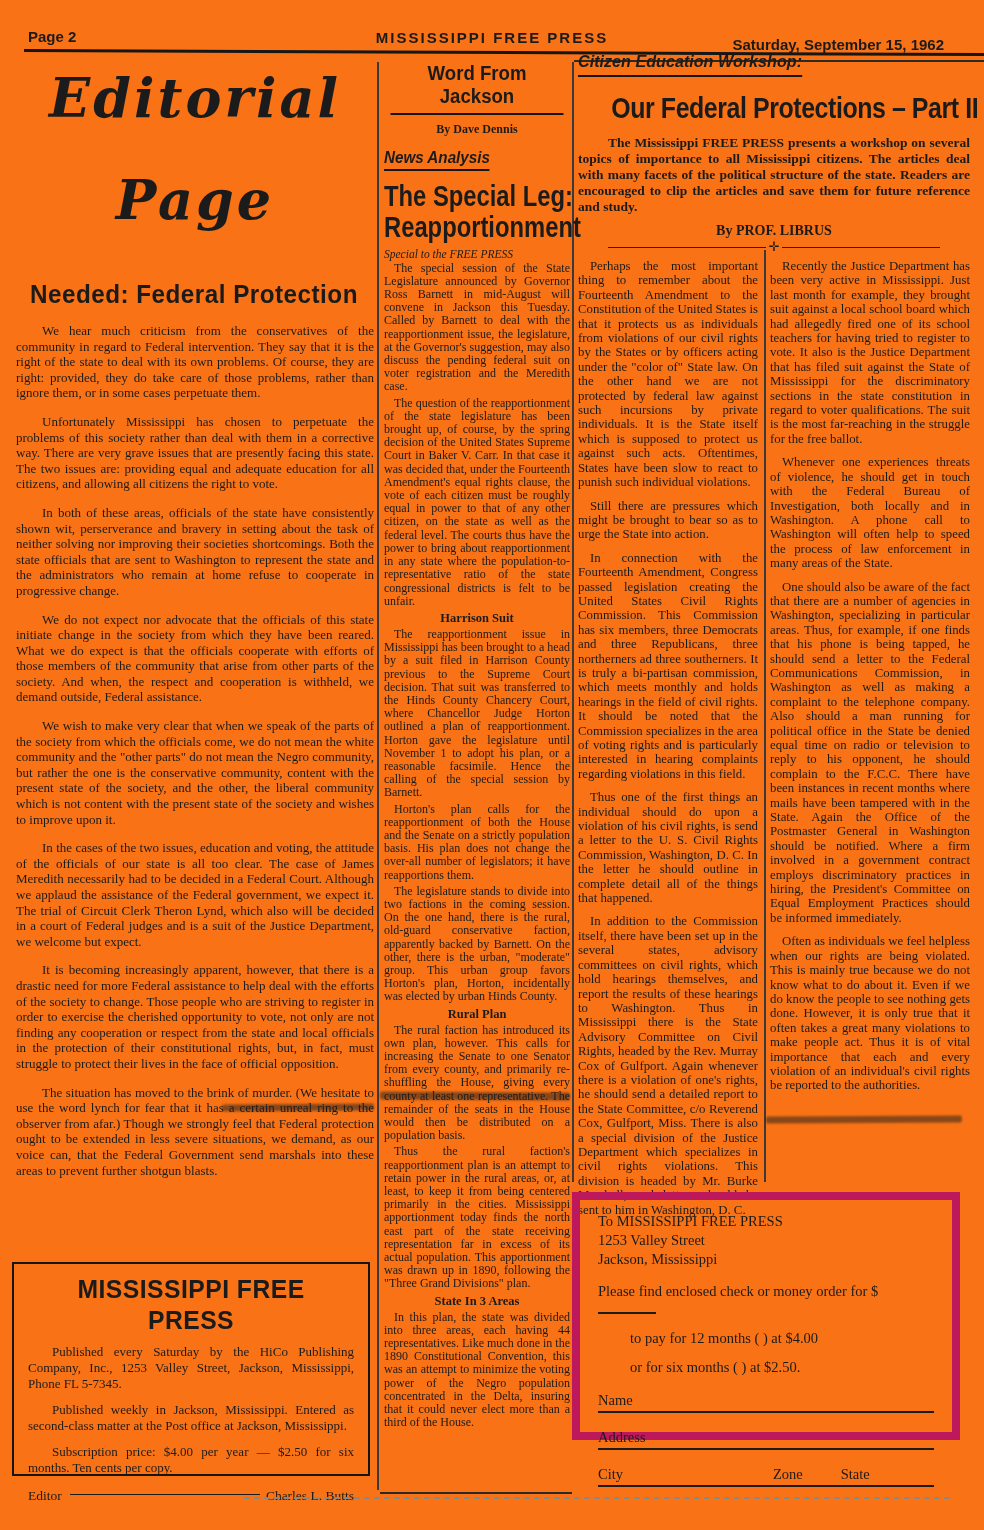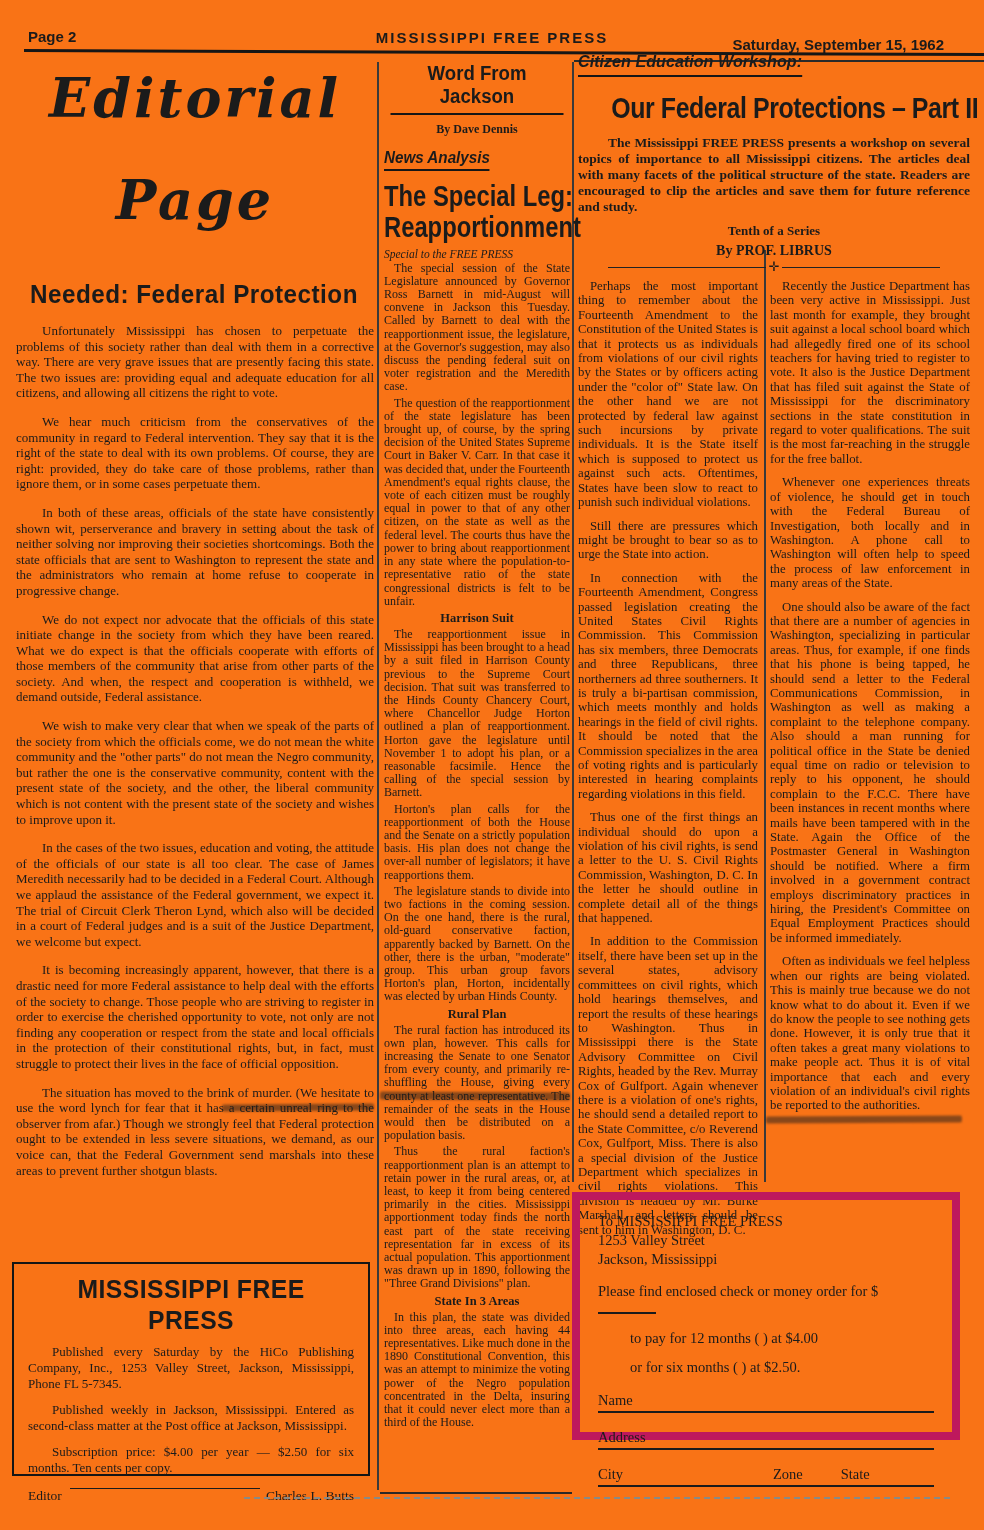--- a/index.html
+++ b/index.html
@@ -25,21 +25,21 @@
   .ed-title{margin:0;text-align:center;font:italic bold 54px "DejaVu Serif",serif;letter-spacing:3px;}
   .ed-title2{margin-top:38px;}
   .ed-headline{margin:48px 0 14px 14px;font:bold 25px "Liberation Sans",sans-serif;letter-spacing:.5px;transform:scaleX(.97);transform-origin:left;}
   .ed-p{margin:0 0 13px 0;font-size:13px;line-height:15.6px;text-align:justify;text-indent:26px;}
   
   .masthead-box{position:absolute;left:12px;top:1262px;width:358px;height:214px;
     border:2.5px solid #151515;padding:8px 14px;box-sizing:border-box;}
   .mh-title{margin:2px 0 8px 0;text-align:center;font:bold 26px "Liberation Sans",sans-serif;
     transform:scaleX(.95);letter-spacing:.5px;}
   .mh-p{margin:0 0 10px 0;font-size:13px;line-height:16px;text-align:justify;text-indent:24px;}
-  .editor-row{display:flex;align-items:flex-start;font-size:13.5px;margin-top:12px;}
+  .editor-row{display:flex;align-items:center;font-size:13.5px;margin-top:12px;}
   .editor-dash{flex:1;border-bottom:1.8px solid #1b1b1b;margin:0 6px 4px 8px;}
   
   .col-mid{position:absolute;left:384px;top:62px;width:186px;}
   .wfj-title{margin:0;text-align:center;font:bold 20px "Liberation Sans",sans-serif;transform:scaleX(.93);
     border-bottom:2px solid #161616;padding-bottom:5px;}
   .wfj-byline{margin-top:7px;text-align:center;font:bold 12px "Liberation Serif",serif;}
   .wfj-kicker{margin-top:12px;display:inline-block;font:italic bold 16px "Liberation Sans",sans-serif;
     border-bottom:2.2px solid #161616;padding-bottom:2px;transform:scaleX(.95);transform-origin:left;}
   .wfj-headline{margin:10px 0 4px 0;font:bold 29px "Liberation Sans",sans-serif;line-height:1.08;
     transform:scaleX(.82);transform-origin:left;white-space:nowrap;}
@@ -95,22 +95,22 @@
   </div>
 
   <div class="vline vline1"></div>
   <div class="vline vline2"></div>
   <div class="vline vline3"></div>
 
   <section class="col-left">
     <h1 class="ed-title">Editorial</h1>
     <h1 class="ed-title ed-title2">Page</h1>
     <h2 class="ed-headline">Needed: Federal Protection</h2>
+    <p class="ed-p">We hear much criticism from the conservatives of the community in regard to Federal intervention. They say that it is the right of the state to deal with its own problems. Of course, they are right: provided, they do take care of those problems, rather than ignore them, or in some cases perpetuate them.</p>
     <p class="ed-p">Unfortunately Mississippi has chosen to perpetuate the problems of this society rather than deal with them in a corrective way. There are very grave issues that are presently facing this state. The two issues are: providing equal and adequate education for all citizens, and allowing all citizens the right to vote.</p>
-    <p class="ed-p">We hear much criticism from the conservatives of the community in regard to Federal intervention. They say that it is the right of the state to deal with its own problems. Of course, they are right: provided, they do take care of those problems, rather than ignore them, or in some cases perpetuate them.</p>
     <p class="ed-p">In both of these areas, officials of the state have consistently shown wit, perserverance and bravery in setting about the task of neither solving nor improving their societies shortcomings. Both the state officials that are sent to Washington to represent the state and the administrators who remain at home refuse to cooperate in progressive change.</p>
     <p class="ed-p">We do not expect nor advocate that the officials of this state initiate change in the society from which they have been reared. What we do expect is that the officials cooperate with efforts of those members of the community that arise from other parts of the society. And when, the respect and cooperation is withheld, we demand outside, Federal assistance.</p>
     <p class="ed-p">We wish to make very clear that when we speak of the parts of the society from which the officials come, we do not mean the white community and the "other parts" do not mean the Negro community, but rather the one is the conservative community, content with the present state of the society, and the other, the liberal community which is not content with the present state of the society and wishes to improve upon it.</p>
     <p class="ed-p">In the cases of the two issues, education and voting, the attitude of the officials of our state is all too clear. The case of James Meredith necessarily had to be decided in a Federal Court. Although we applaud the assistance of the Federal government, we expect it. The trial of Circuit Clerk Theron Lynd, which also will be decided in a court of Federal judges and is a suit of the Justice Department, we welcome but expect.</p>
     <p class="ed-p">It is becoming increasingly apparent, however, that there is a drastic need for more Federal assistance to help deal with the efforts of the society to change. Those people who are striving to register in order to exercise the cherished opportunity to vote, not only are not finding any cooperation or respect from the state and local officials in the protection of their constitutional rights, but, in fact, must struggle to protect their lives in the face of official opposition.</p>
     <p class="ed-p">The situation has moved to the brink of murder. (We hesitate to use the word lynch for fear that it has a certain unreal ring to the observer from afar.) Though we strongly feel that Federal protection ought to be extended in less severe situations, we demand, as our voice can, that the Federal Government send marshals into these areas to prevent further shotgun blasts.</p>
   </section>
 
   <section class="masthead-box">
     <h3 class="mh-title">MISSISSIPPI FREE PRESS</h3>
@@ -144,21 +144,20 @@
     <p class="mid-p">Thus the rural faction's reapportionment plan is an attempt to retain power in the rural areas, or, at least, to keep it from being centered primarily in the cities. Mississippi apportionment today finds the north east part of the state receiving representation far in excess of its actual population. This apportionment was drawn up in 1890, following the "Three Grand Divisions" plan.</p>
     <h4 class="mid-sub">State In 3 Areas</h4>
     <p class="mid-p">In this plan, the state was divided into three areas, each having 44 representatives. Like much done in the 1890 Constitutional Convention, this was an attempt to minimize the voting power of the Negro population concentrated in the Delta, insuring that it could never elect more than a third of the House.</p>
   </section>
   <div class="mid-endrule"></div>
 
   <section class="col-right">
     <div class="ws-kicker">Citizen Education Workshop:</div>
     <h1 class="ws-headline">Our Federal Protections – Part II</h1>
     <p class="ws-intro">The Mississippi FREE PRESS presents a workshop on several topics of importance to all Mississippi citizens. The articles deal with many facets of the political structure of the state. Readers are encouraged to clip the articles and save them for future reference and study.</p>
-    <div class="ws-series">Tenth of a Series</div>
     <div class="ws-byline">By PROF. LIBRUS</div>
     <div class="ws-dinkus">
       <span class="dl"></span>
       <span class="plus">✛</span>
       <span class="dl"></span>
     </div>
     <div class="ws-cols">
       <div class="ws-col1">
         <p class="ws-p">Perhaps the most important thing to remember about the Fourteenth Amendment to the Constitution of the United States is that it protects us as individuals from violations of our civil rights by the States or by officers acting under the "color of" State law. On the other hand we are not protected by federal law against such incursions by private individuals. It is the State itself which is supposed to protect us against such acts. Oftentimes, States have been slow to react to punish such individual violations.</p>
         <p class="ws-p">Still there are pressures which might be brought to bear so as to urge the State into action.</p>

